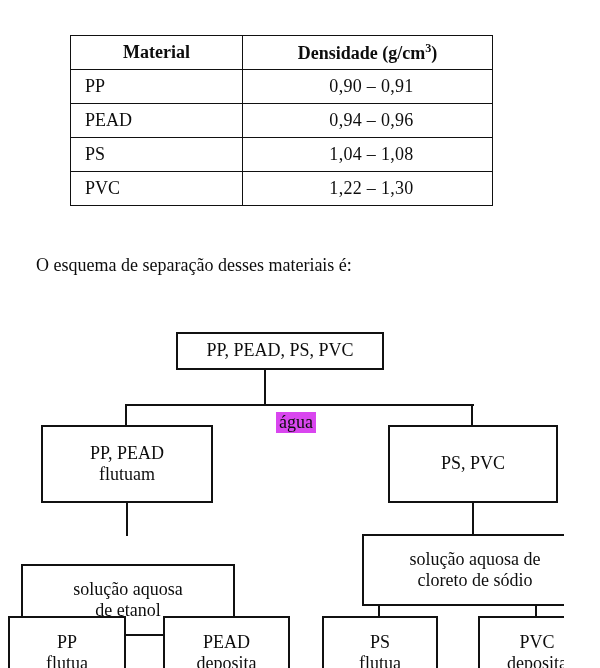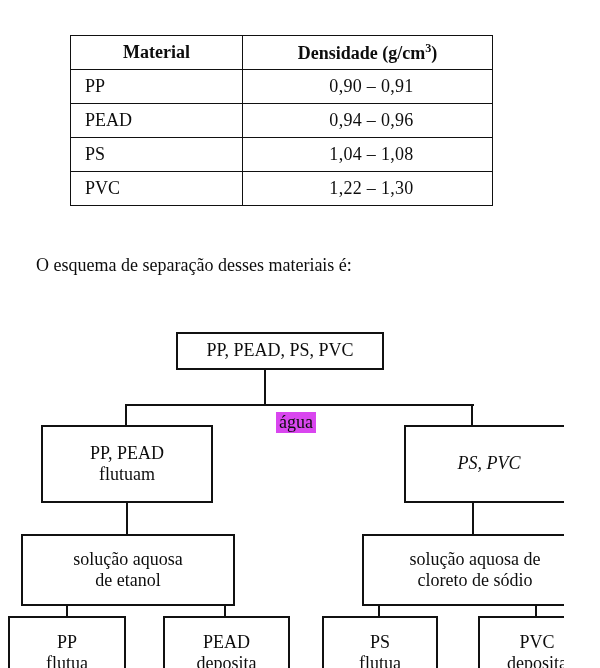--- a/index.html
+++ b/index.html
@@ -88,22 +88,22 @@
     font-size: 18px;
     background: #d946ef;
     padding: 0 3px;
     z-index: 3;
     white-space: nowrap;
   }
 
   
   #node-root      { left: 176px; top: 305px; width: 208px; height: 38px; }
   #node-float1    { left: 41px;  top: 398px; width: 172px; height: 78px; }
-  #node-sink1     { left: 404px; top: 398px; width: 170px; height: 78px; font-style: italic; }
-  #node-sol-etanol{ left: 21px;  top: 507px; width: 214px; height: 72px; }
+  #node-sink1     { left: 388px; top: 398px; width: 170px; height: 78px; }
+  #node-sol-etanol{ left: 21px;  top: 537px; width: 214px; height: 72px; }
   #node-sol-nacl  { left: 362px; top: 507px; width: 218px; height: 72px; padding-left: 8px; }
   #node-pp        { left: 8px;   top: 589px; width: 118px; height: 74px; }
   #node-pead      { left: 163px; top: 589px; width: 127px; height: 74px; }
   #node-ps        { left: 322px; top: 589px; width: 116px; height: 74px; }
   #node-pvc       { left: 478px; top: 589px; width: 118px; height: 74px; }
 </style>
 </head>
 <body>
 
 <div id="page">

